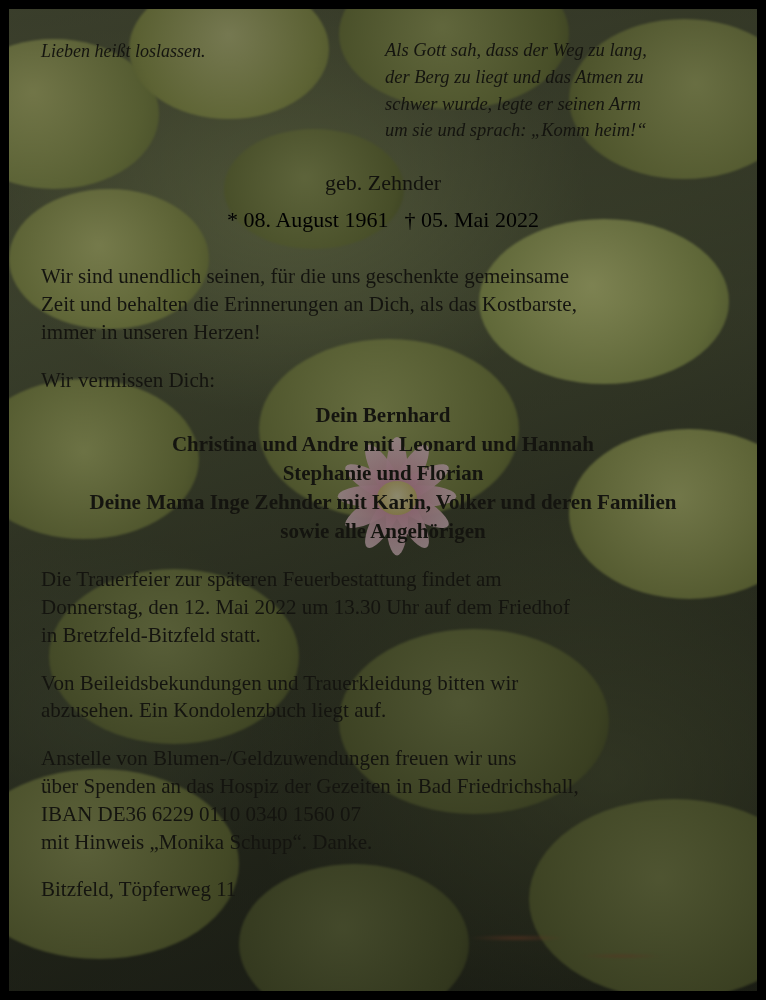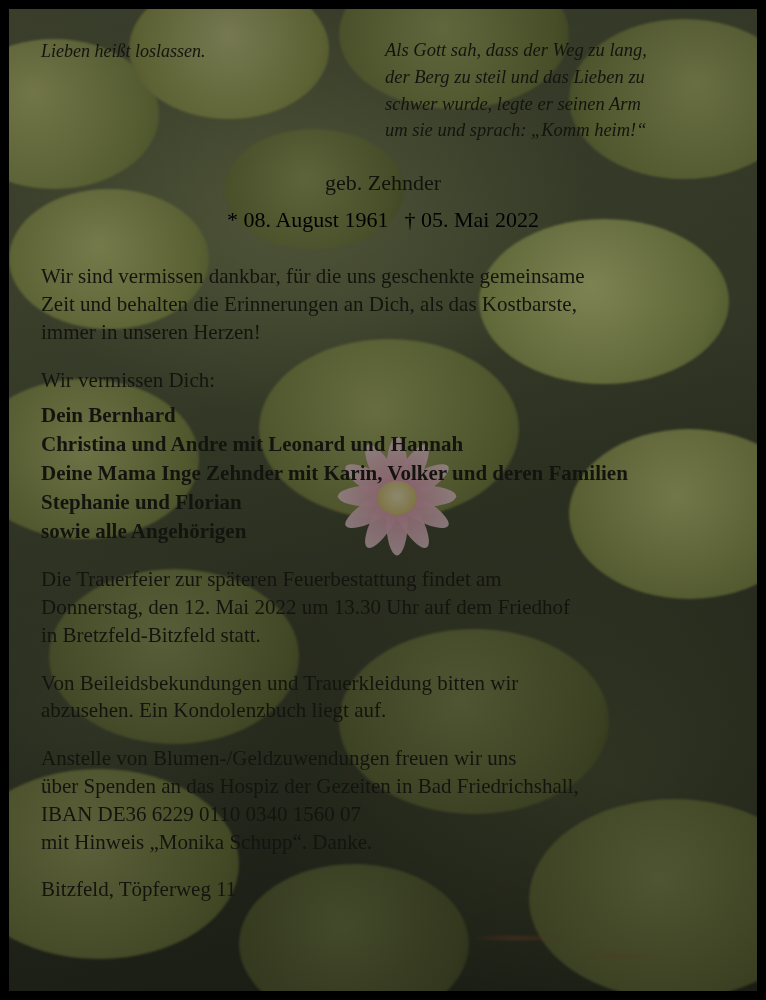--- a/index.html
+++ b/index.html
@@ -170,21 +170,21 @@
   }
   .para { margin-bottom: 20px; }
   .para:last-child { margin-bottom: 4px; }
   .para div { white-space: nowrap; }
 
   .family {
     font-weight: bold;
     font-size: 21px;
     line-height: 1.38;
   }
-  .family div { white-space: nowrap; }
+  .family div { white-space: nowrap; text-align: center; }
 
   .intro-line { margin-bottom: 6px; }
 
   .place {
     margin-top: 20px;
     font-size: 21px;
     color: #14140f;
   }
 </style>
 </head>
@@ -227,48 +227,48 @@
     </div>
     <div class="dark-veil"></div>
   </div>
 
   <div class="content">
 
     <div class="top-row">
       <div class="motto">Lieben heißt loslassen.</div>
       <div class="verse">
         <div>Als Gott sah, dass der Weg zu lang,</div>
-        <div>der Berg zu steil und das Lieben zu</div>
+        <div>der Berg zu liegt und das Atmen zu</div>
         <div>schwer wurde, legte er seinen Arm</div>
         <div>um sie und sprach: „Komm heim!“</div>
       </div>
     </div>
 
     <div class="name-block">
       <div class="maiden">geb. Zehnder</div>
       <div class="dates">
         <span>* 08. August 1961</span><span class="sep"></span><span>† 05. Mai 2022</span>
       </div>
     </div>
 
     <div class="body-text">
 
       <div class="para">
-        <div>Wir sind vermissen dankbar, für die uns geschenkte gemeinsame</div>
+        <div>Wir sind unendlich seinen, für die uns geschenkte gemeinsame</div>
         <div>Zeit und behalten die Erinnerungen an Dich, als das Kostbarste,</div>
         <div>immer in unseren Herzen!</div>
       </div>
 
       <div class="para">
         <div class="intro-line">Wir vermissen Dich:</div>
         <div class="family">
           <div>Dein Bernhard</div>
           <div>Christina und Andre mit Leonard und Hannah</div>
+          <div>Stephanie und Florian</div>
           <div>Deine Mama Inge Zehnder mit Karin, Volker und deren Familien</div>
-          <div>Stephanie und Florian</div>
           <div>sowie alle Angehörigen</div>
         </div>
       </div>
 
       <div class="para">
         <div>Die Trauerfeier zur späteren Feuerbestattung findet am</div>
         <div>Donnerstag, den 12. Mai 2022 um 13.30 Uhr auf dem Friedhof</div>
         <div>in Bretzfeld-Bitzfeld statt.</div>
       </div>
 

